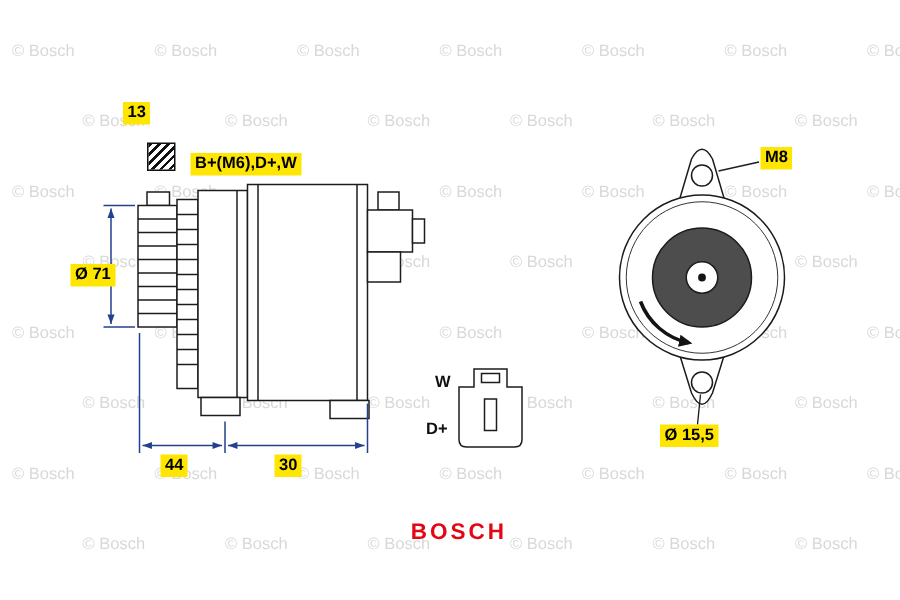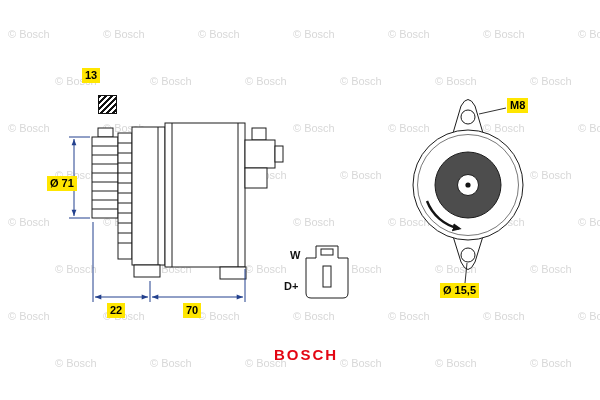--- a/index.html
+++ b/index.html
@@ -132,21 +132,22 @@
 
     <g class="line" fill="#ffffff">
       <path d="M316 258 V246 H338 V258 H348 V293 Q348 298 343 298 H311 Q306 298 306 293 V258 Z"></path>
       <rect x="321" y="249" width="12" height="6"></rect>
       <rect x="323" y="266" width="8" height="21"></rect>
     </g>
   </svg>
 
   <div class="label" style="left:82px;top:68px">13</div>
   <div class="hatch"></div>
+  <div class="label" style="left:127px;top:102px">B+(M6),D+,W</div>
   <div class="label" style="left:47px;top:176px">Ø 71</div>
   <div class="label" style="left:507px;top:98px">M8</div>
   <div class="label" style="left:440px;top:283px">Ø 15,5</div>
-  <div class="label" style="left:107px;top:303px">22</div>
-  <div class="label" style="left:183px;top:303px">70</div>
+  <div class="label" style="left:107px;top:303px">44</div>
+  <div class="label" style="left:183px;top:303px">30</div>
   <div class="plain" style="left:290px;top:249px">W</div>
   <div class="plain" style="left:284px;top:280px">D+</div>
   <div class="brand">BOSCH</div>
 </div>
 
 </body></html>

